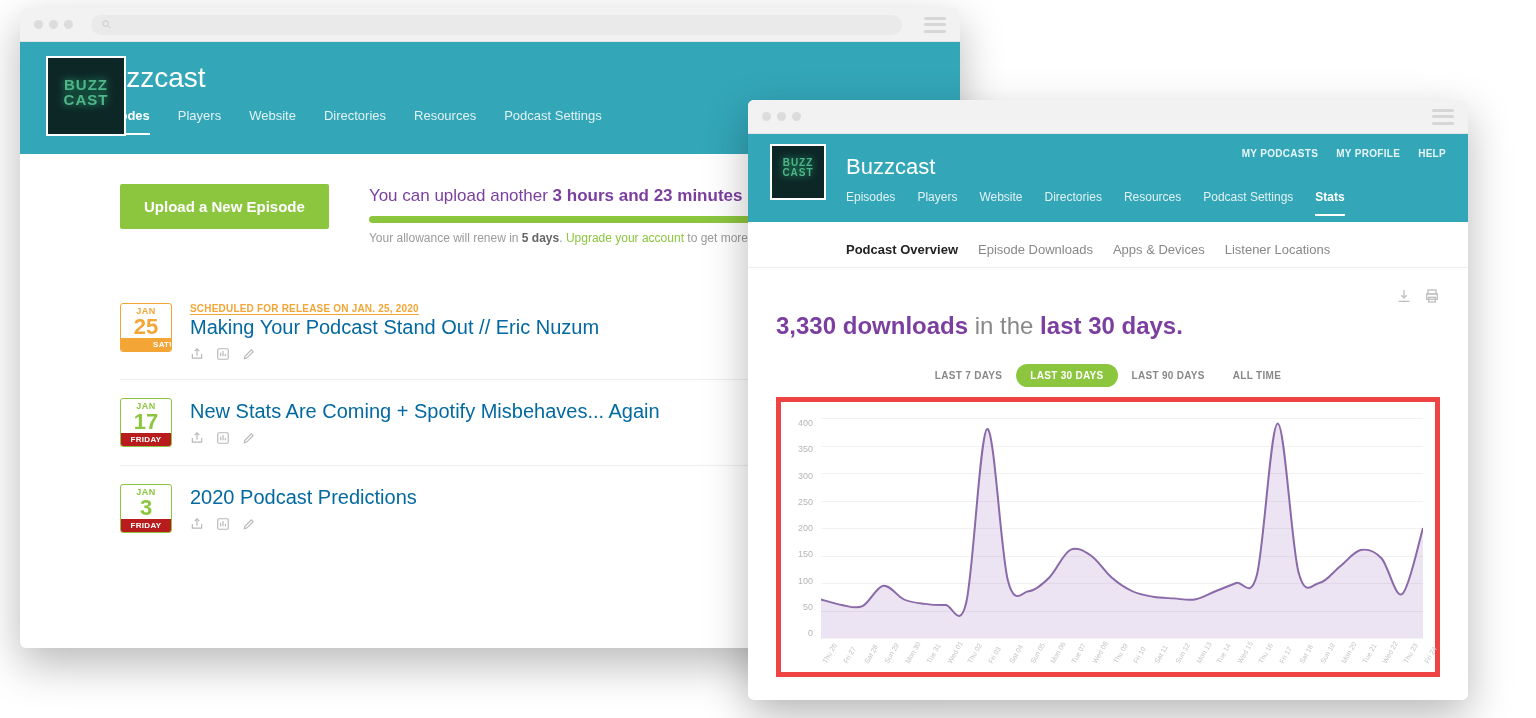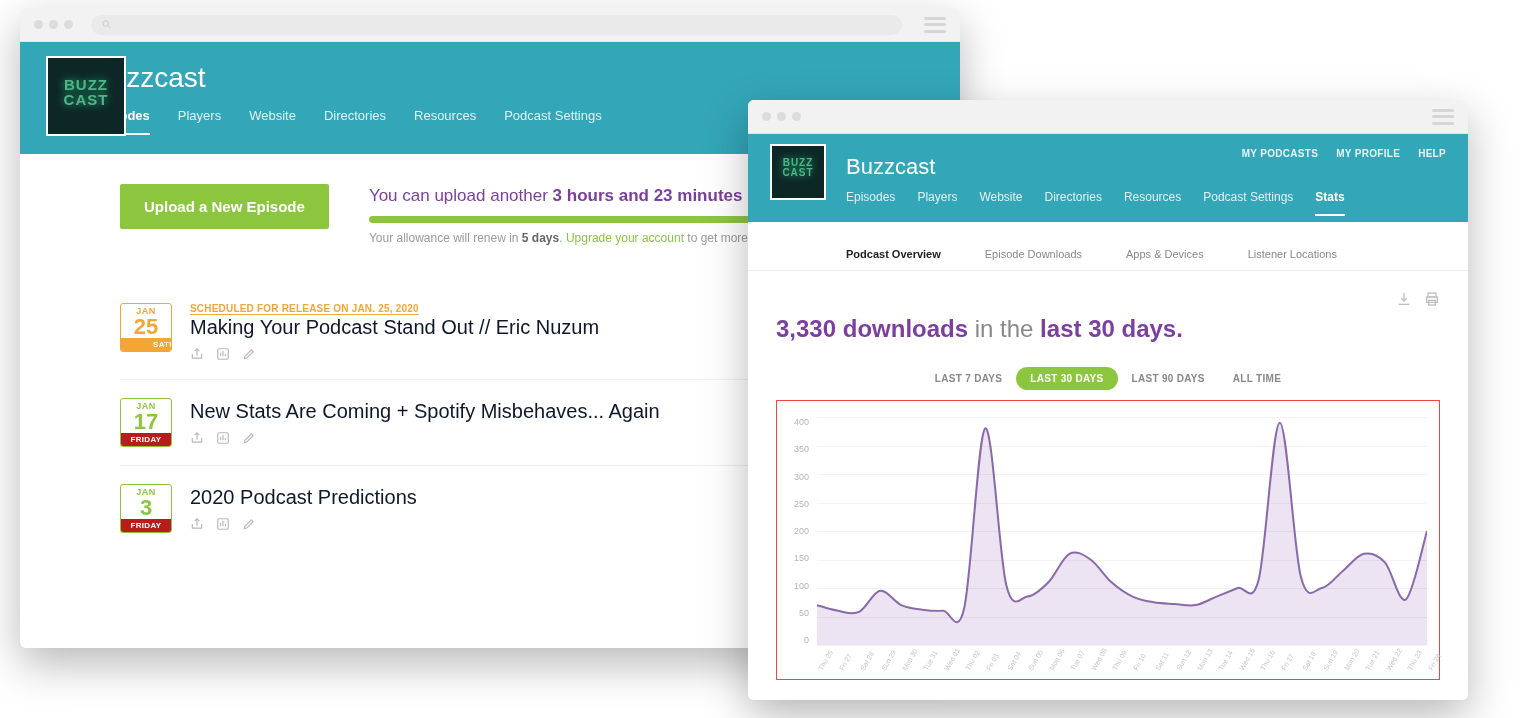--- a/index.html
+++ b/index.html
@@ -185,40 +185,40 @@
     font-size:8px; font-weight:700; color:#fff; padding:2px 0; letter-spacing:.3px;
   }
   .datebox.orange .w { background:#f3a536;padding-left:32px; }
   .datebox.green  .w { background:#b91c1c; }
 
   .ep-main { flex:1; min-width:0; }
   .sched {
     font-size:10px; font-weight:700; letter-spacing:.2px;
     color:#f3a536; text-decoration:underline; text-underline-offset:2px;
   }
-  .ep-title { font-size:20px; color:#0f172a; font-weight:400; margin-top:2px; }
+  .ep-title { font-size:20px; color:#0369a1; font-weight:400; margin-top:2px; }
   .ep-icons { margin-top:8px; display:flex; gap:12px; color:#b8b8b8; }
   .ep-icons svg { width:14px; height:14px; cursor:pointer; }
 
   .dur { width:100px; text-align:center; color:#999; }
   .dur .lbl { font-size:9px; letter-spacing:.6px; }
   .dur .val { font-size:14px; font-weight:700; color:#555; margin-top:2px; }
 
   
   .win-right { left: 748px; top: 100px; width: 720px; height: 600px; background:#fff; }
   .win-right .band .inner { padding-left: 98px; min-height: 88px; }
   .win-right .pod-title { font-size:22px; }
   .win-right .tabs { font-size:12px; gap:22px; margin-top:10px; }
 
   .subtabs {
     background:#fff;
     border-bottom:1px solid #eee;
-    padding: 26px 0 10px 98px;
-    display:flex; gap:44px;
-    font-size:11px; color:#888;
+    padding: 20px 0 10px 98px;
+    display:flex; gap:20px;
+    font-size:13px; color:#888;
   }
   .subtabs .sub { cursor:pointer; }
   .subtabs .sub.active { color:#222; font-weight:700; }
 
   .stats-body { padding: 20px 28px; background:#fff; }
   .toolbar-icons { display:flex; justify-content:flex-end; gap:12px; color:#bfbfbf; margin-bottom:8px; }
   .toolbar-icons svg { width:16px; height:16px; cursor:pointer; }
 
   .headline {
     text-align:left; font-size:24px; font-weight:300; color:#888;
@@ -232,21 +232,21 @@
     font-size:10px; font-weight:700; color:#888;
   }
   .range-tabs .rt {
     padding:6px 14px; border-radius:14px; cursor:pointer;
     letter-spacing:.3px;
   }
   .range-tabs .rt.active { background:#8cc63f; color:#fff; }
 
   .chart-wrap {
     margin-top: 6px;
-    border:1px solid #ef4444;
+    border:5px solid #ef4444;
     padding:16px 12px 6px 40px;
     position:relative;
     height:280px;
   }
   .y-axis {
     position:absolute; left:6px; top:16px; bottom:34px;
     display:flex; flex-direction:column; justify-content:space-between;
     font-size:9px; color:#b6b6b6; text-align:right; width:26px;
   }
   .grid {

